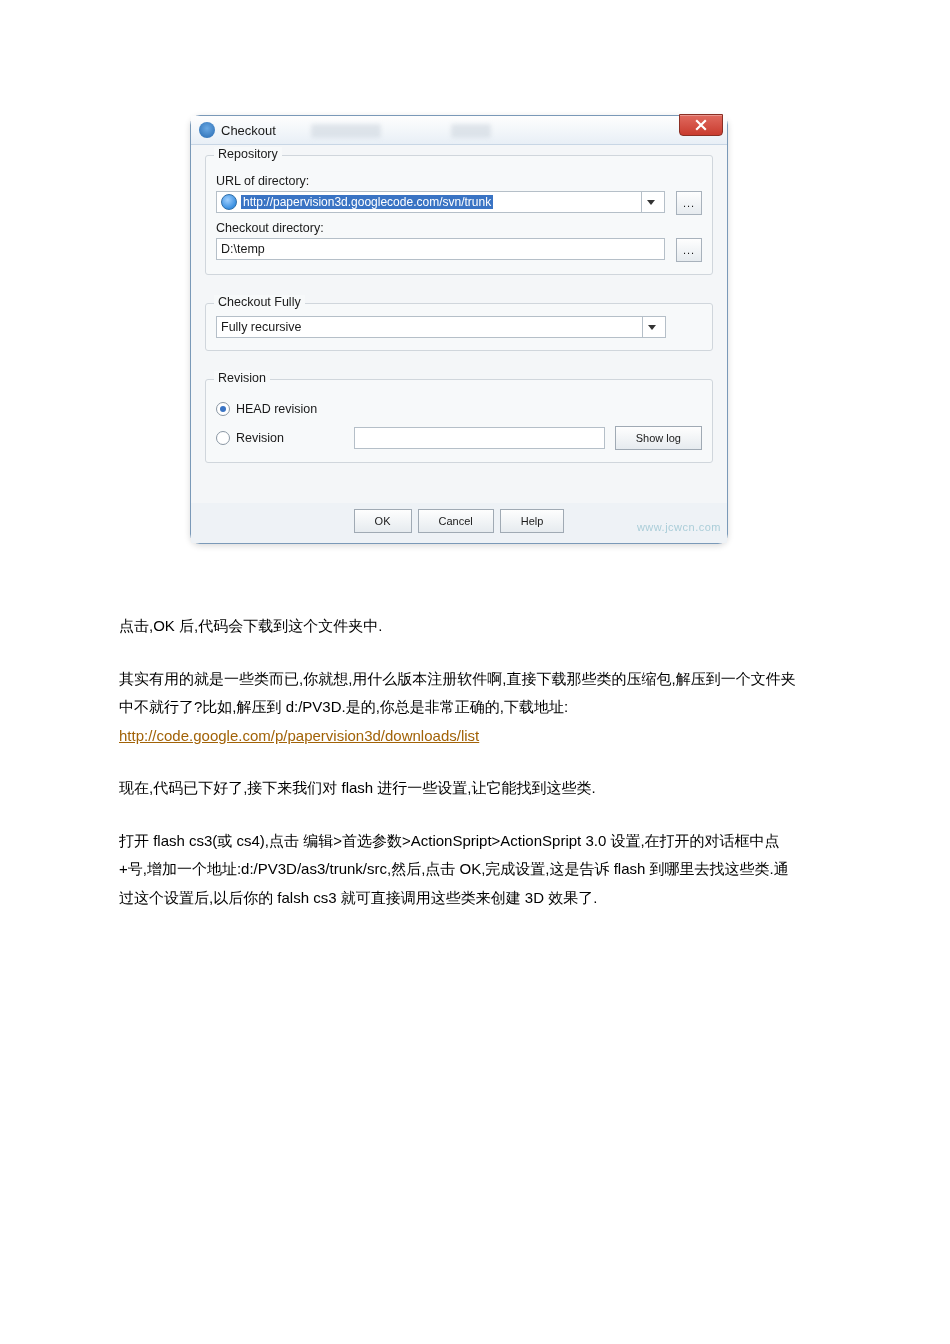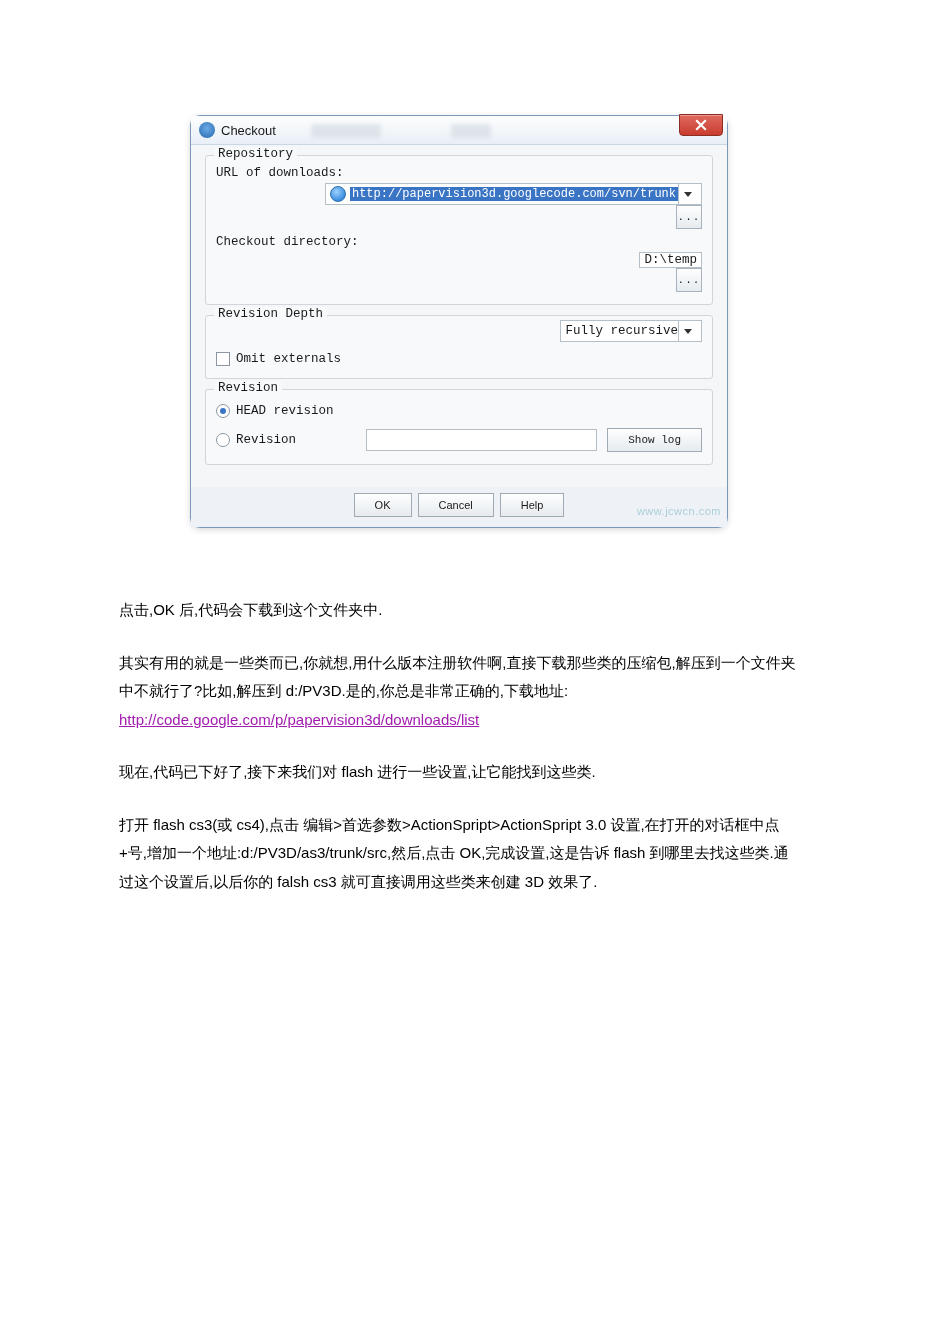--- a/index.html
+++ b/index.html
@@ -73,43 +73,41 @@
     opacity: 0.6;
     top: 8px;
   }
   .dialog-body {
     padding: 10px 14px 12px 14px;
     background: #f4f6f8;
   }
   .groupbox {
     border: 1px solid #d0d6dc;
     border-radius: 3px;
-    padding: 4px 10px 12px 10px;
-    margin-bottom: 10px;
+    padding: 12px 10px 12px 10px;
+    margin-bottom: 28px;
     background: #f7f9fa;
     position: relative;
-    font-family: Liberation Mono, monospace;
   }
   .group-label {
     position: absolute;
     top: -9px;
     left: 8px;
     background: #f7f9fa;
     padding: 0 4px;
     font-size: 12.5px;
   }
   .field-label {
     margin: 6px 0 3px 0;
     font-size: 12.5px;
   }
   .row {
     display: flex;
-    align-items: flex-end;
-    gap: 0;
-    flex-direction: column;
+    align-items: flex-start;
+    gap: 11px;
   }
   .combo, .textbox {
     flex: 1;
     height: 20px;
     border: 1px solid #b5bfc8;
     background: #fff;
     display: flex;
     align-items: center;
     padding: 0 4px;
     font-size: 12.5px;
@@ -229,21 +227,21 @@
   .text-content {
     margin: 68px 0 0 119px;
     width: 680px;
     font-size: 15px;
     line-height: 1.9;
   }
   .text-content p {
     margin: 0 0 24px 0;
   }
   .text-content a {
-    color: #a21caf;
+    color: #a16207;
     text-decoration: underline;
   }
 </style>
 </head>
 <body>
 
 <div class="page">
 
   <div class="dialog">
     <div class="titlebar">
@@ -255,51 +253,47 @@
         <svg viewBox="0 0 10 10">
             <path d="M1 1 L9 9 M9 1 L1 9" stroke="#fff" stroke-width="1.8" fill="none"></path>
           </svg>
       </div>
     </div>
 
     <div class="dialog-body">
 
       <div class="groupbox">
         <div class="group-label">Repository</div>
-        <div class="field-label">URL of downloads:</div>
+        <div class="field-label">URL of directory:</div>
         <div class="row">
           <div class="combo">
             <span class="earth-icon"></span>
             <span class="url-text">http://papervision3d.googlecode.com/svn/trunk</span>
             <span style="flex:1"></span>
             <span class="dropdown-arrow"></span>
           </div>
           <div class="browse-btn">...</div>
         </div>
         <div class="field-label">Checkout directory:</div>
         <div class="row">
           <div class="textbox">
             <span class="plain-text">D:\temp</span>
           </div>
           <div class="browse-btn">...</div>
         </div>
       </div>
 
       <div class="groupbox">
-        <div class="group-label">Revision Depth</div>
+        <div class="group-label">Checkout Fully</div>
         <div class="row">
           <div class="combo" style="max-width:440px">
             <span class="plain-text">Fully recursive</span>
             <span style="flex:1"></span>
             <span class="dropdown-arrow"></span>
           </div>
-        </div>
-        <div class="checkbox">
-          <span class="checkbox-box"></span>
-          <span>Omit externals</span>
         </div>
       </div>
 
       <div class="groupbox">
         <div class="group-label">Revision</div>
         <div class="radio">
           <span class="radio-circle checked"></span>
           <span>HEAD revision</span>
         </div>
         <div class="revision-row">

